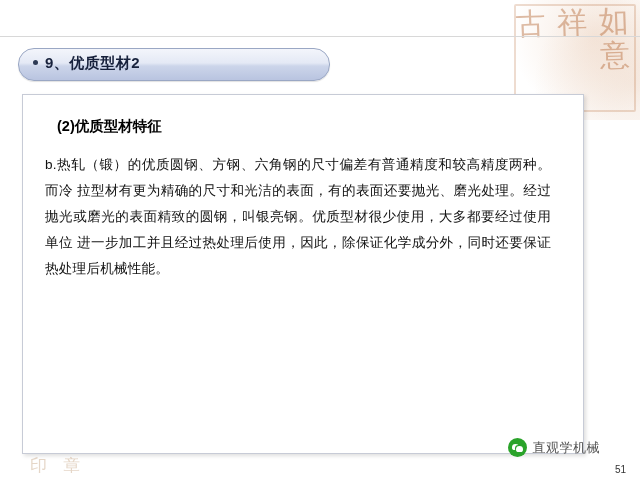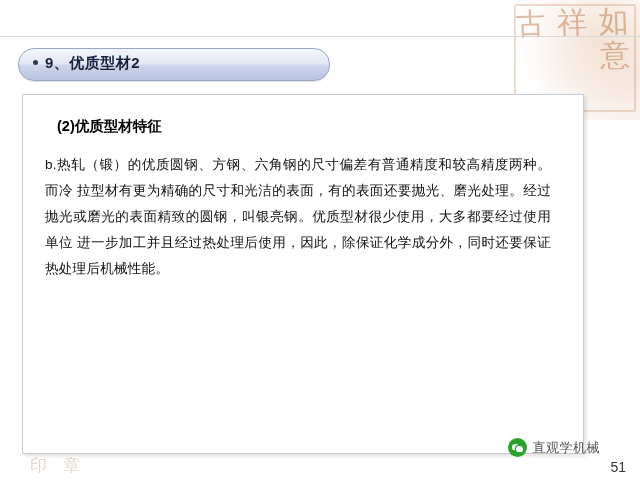--- a/index.html
+++ b/index.html
@@ -162,21 +162,21 @@
     text-align: justify;
     letter-spacing: 0.2px;
   }
   .para:last-child { margin-bottom: 0; }
 
   
   .page-num {
     position: absolute;
     right: 14px;
     bottom: 10px;
-    font-size: 14px;
+    font-size: 10px;
     color: #333333;
   }
 
   
   .brand {
     position: absolute;
     right: 40px;
     bottom: 28px;
     display: flex;
     align-items: center;

